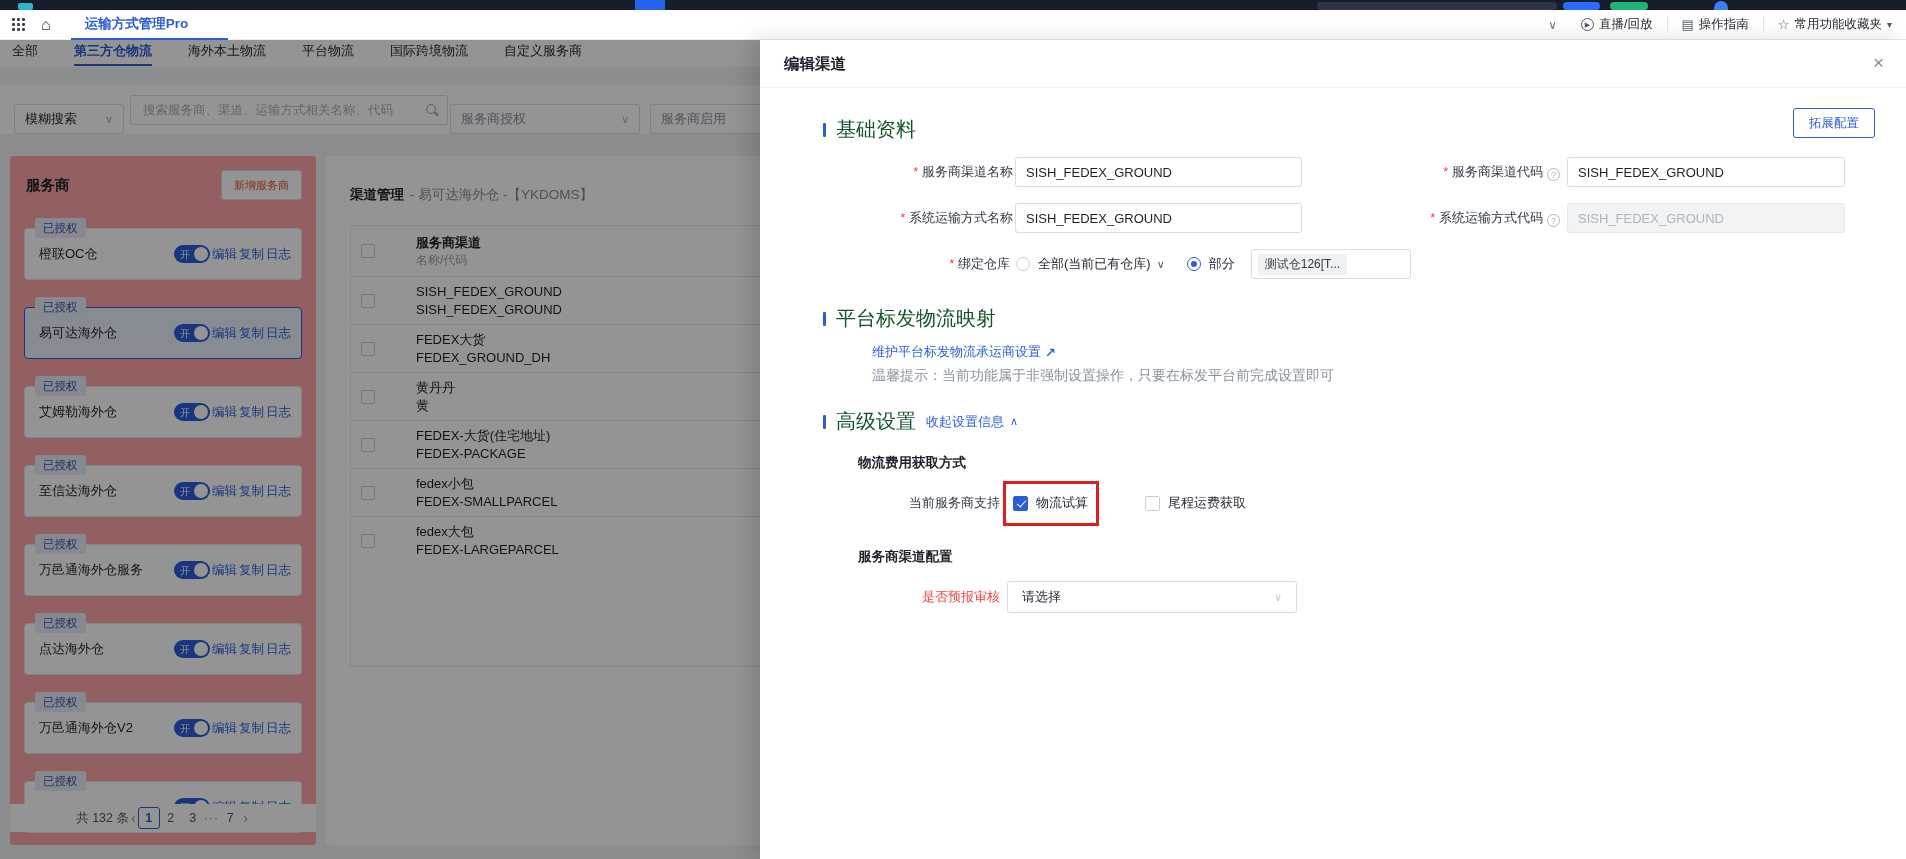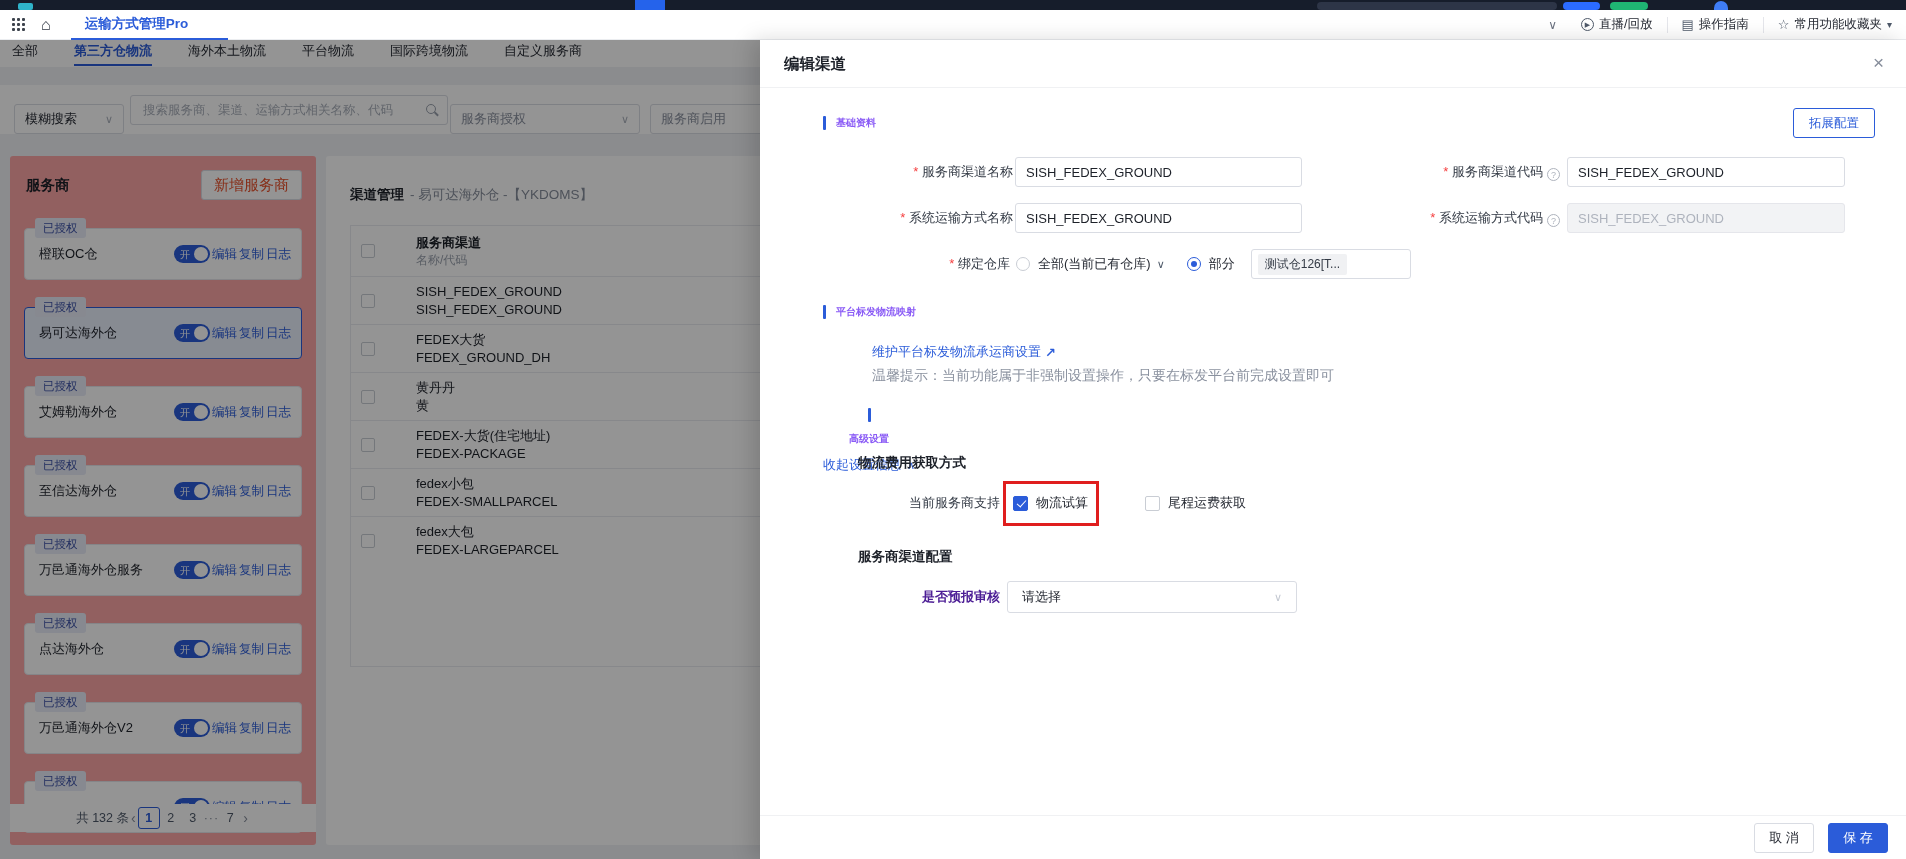--- a/index.html
+++ b/index.html
@@ -48,21 +48,21 @@
   .mag{position:relative;width:14px;height:14px;flex:none;}
   .mag::before{content:"";position:absolute;width:8px;height:8px;border:1.5px solid #9aa1ad;border-radius:50%;left:1px;top:1px;}
   .mag::after{content:"";position:absolute;width:5px;height:1.5px;background:#9aa1ad;transform:rotate(45deg);left:9px;top:10px;}
   .sel-auth{left:450px;width:190px;}
   .sel-enable{left:650px;width:160px;}
 
   
   .sidebar{position:absolute;left:10px;top:156px;width:306px;height:689px;background:#fca5a5;border-radius:3px;overflow:hidden;}
   .sb-head{position:relative;height:58px;}
   .sb-title{position:absolute;left:16px;top:20px;font-size:14.5px;font-weight:700;}
-  .add-btn{position:absolute;right:14px;top:14px;height:30px;padding:0 12px;background:#fff;border:1px solid #d9dce3;border-radius:3px;color:#e8502b;font-size:15px;display:flex;align-items:center;cursor:pointer;}
+  .add-btn{position:absolute;right:14px;top:14px;height:30px;padding:0 12px;background:#fff;border:1px solid #d9dce3;border-radius:3px;color:#e8502b;font-size:11px;display:flex;align-items:center;cursor:pointer;}
   .sp-list{padding:14px 14px 0;}
   .sp-card{position:relative;height:52px;border:1px solid #e5e6eb;border-radius:4px;margin-bottom:27px;background:#fff;}
   .sp-card.selected{border-color:#2b5cd9;background:#e9effc;}
   .sp-badge{position:absolute;left:10px;top:-11px;background:#e8ecf8;color:#3c51a6;font-size:11.5px;padding:2px 8px;border-radius:3px;line-height:1.4;}
   .sp-row{display:flex;align-items:center;height:100%;padding:0 10px 0 14px;gap:2px;}
   .sp-name{flex:1;min-width:0;white-space:nowrap;overflow:hidden;font-size:13px;color:#1d2129;}
   .toggle{position:relative;flex:none;width:36px;height:18px;border-radius:9px;background:#2b5cd9;cursor:pointer;}
   .toggle em{position:absolute;left:6px;top:2.5px;font-style:normal;color:#fff;font-size:10px;}
   .toggle i{position:absolute;right:2px;top:2px;width:14px;height:14px;background:#fff;border-radius:50%;}
   .sp-act{color:#2b5cd9;font-size:12.5px;white-space:nowrap;}
@@ -91,21 +91,21 @@
   
   .mask{position:absolute;left:0;top:40px;right:0;bottom:0;background:rgba(0,0,0,0.42);z-index:50;}
 
   
   .drawer{position:absolute;left:760px;top:40px;right:0;bottom:0;background:#fff;z-index:60;box-shadow:-8px 0 20px rgba(0,0,0,0.15);}
   .d-head{position:absolute;top:0;left:0;right:0;height:48px;border-bottom:1px solid #f0f1f3;}
   .d-title{position:absolute;left:24px;top:0;line-height:48px;font-size:15.5px;font-weight:700;}
   .d-close{position:absolute;right:22px;top:13px;font-size:19px;color:#868d9b;cursor:pointer;line-height:1;}
   .sec{position:absolute;display:flex;align-items:center;gap:10px;}
   .sec .bar{width:3px;height:14px;background:#2b5cd9;border-radius:1px;}
-  .sec .st{font-size:10px;font-weight:700;color:#8b5cf6;}
+  .sec .st{font-size:20px;font-weight:400;color:#14532d;}
   .expand-btn{position:absolute;left:1033px;top:68px;width:82px;height:30px;border:1px solid #2b5cd9;border-radius:3px;background:#fff;color:#2b5cd9;font-size:12.5px;display:flex;align-items:center;justify-content:center;cursor:pointer;}
   .flabel{position:absolute;width:200px;text-align:right;line-height:30px;font-size:13px;color:#333a45;white-space:nowrap;}
   .flabel.req::before{content:"* ";color:#f53f3f;}
   .info-dot{display:inline-block;width:13px;height:13px;border:1px solid #aeb3bd;border-radius:50%;color:#aeb3bd;font-size:9px;line-height:12px;text-align:center;margin-left:4px;vertical-align:-2px;}
   .info-dot::before{content:"?";}
   .finput{position:absolute;height:30px;border:1px solid #d9dce3;border-radius:3px;padding:0 10px;font-size:13px;color:#1d2129;background:#fff;outline:none;font-family:inherit;}
   .finput.disabled{background:#f2f3f5;color:#aeb3bd;border-color:#e5e6eb;}
   .wh-row{position:absolute;left:256px;top:209px;height:30px;display:flex;align-items:center;}
   .radio{width:14px;height:14px;border:1px solid #c9cdd4;border-radius:50%;background:#fff;flex:none;cursor:pointer;}
   .radio.on{border-color:#2b5cd9;position:relative;}
@@ -123,21 +123,21 @@
   .cbx-row{position:absolute;left:253px;top:448px;height:30px;display:flex;align-items:center;}
   .cbx{width:15px;height:15px;border:1px solid #c9cdd4;border-radius:2px;background:#fff;flex:none;cursor:pointer;position:relative;}
   .cbx.on{background:#2b5cd9;border-color:#2b5cd9;}
   .cbx.on::after{content:"";position:absolute;left:4.5px;top:1.5px;width:4px;height:8px;border:solid #fff;border-width:0 1.8px 1.8px 0;transform:rotate(42deg);}
   .cbx-label{margin:0 0 0 8px;color:#262a33;white-space:nowrap;}
   .gap2{margin-left:57px;}
   .red-rect{position:absolute;left:243px;top:441px;width:96px;height:45px;border:3px solid #e01e1e;z-index:5;}
   .rselect{position:absolute;left:247px;top:541px;width:290px;height:32px;border:1px solid #d9dce3;border-radius:3px;display:flex;align-items:center;padding:0 14px;cursor:pointer;}
   .rselect .val{flex:1;color:#262a33;}
   .rselect .chev{color:#c3c8d1;font-size:11px;}
-  .rep-label{position:absolute;left:40px;top:541px;width:200px;text-align:right;line-height:32px;color:#4c1d95;white-space:nowrap;font-weight:bold;}
+  .rep-label{position:absolute;left:40px;top:541px;width:200px;text-align:right;line-height:32px;color:#ef4444;white-space:nowrap;}
   .d-foot{position:absolute;left:0;right:0;bottom:0;height:44px;border-top:1px solid #f0f1f3;background:#fff;}
   .btn{position:absolute;top:7px;height:30px;border-radius:3px;font-size:13px;display:flex;align-items:center;justify-content:center;cursor:pointer;font-family:inherit;}
   .btn-cancel{right:92px;width:60px;background:#fff;border:1px solid #d9dce3;color:#262a33;}
   .btn-save{right:18px;width:60px;background:#2b5cd9;border:1px solid #2b5cd9;color:#fff;}
 </style>
 </head>
 <body>
 
 <div class="screen">
 
@@ -440,21 +440,21 @@
     <div class="sec" style="left:63px;top:265px;">
       <span class="bar"></span>
         <span class="st">平台标发物流映射</span>
     </div>
     <a class="map-link">
       <span>维护平台标发物流承运商设置</span>
       <span class="arrow-ic">↗</span>
     </a>
     <div class="hint">温馨提示：当前功能属于非强制设置操作，只要在标发平台前完成设置即可</div>
 
-    <div class="sec" style="left:63px;top:368px;flex-direction:column;">
+    <div class="sec" style="left:63px;top:368px;">
       <span class="bar"></span>
         <span class="st">高级设置</span>
       <a class="collapse-link">
         <span>收起设置信息</span>
         <span style="font-size:11px;">∧</span>
       </a>
     </div>
 
     <div class="subhead" style="top:414px;">物流费用获取方式</div>
 
@@ -468,19 +468,15 @@
     <div class="red-rect"></div>
 
     <div class="subhead" style="top:508px;">服务商渠道配置</div>
 
     <div class="rep-label">是否预报审核</div>
     <div class="rselect">
       <span class="val">请选择</span>
       <span class="chev">∨</span>
     </div>
 
-    <div class="d-foot">
-      <button class="btn btn-cancel">取 消</button>
-      <button class="btn btn-save">保 存</button>
-    </div>
   </div>
 
 </div>
 
 </body></html>

